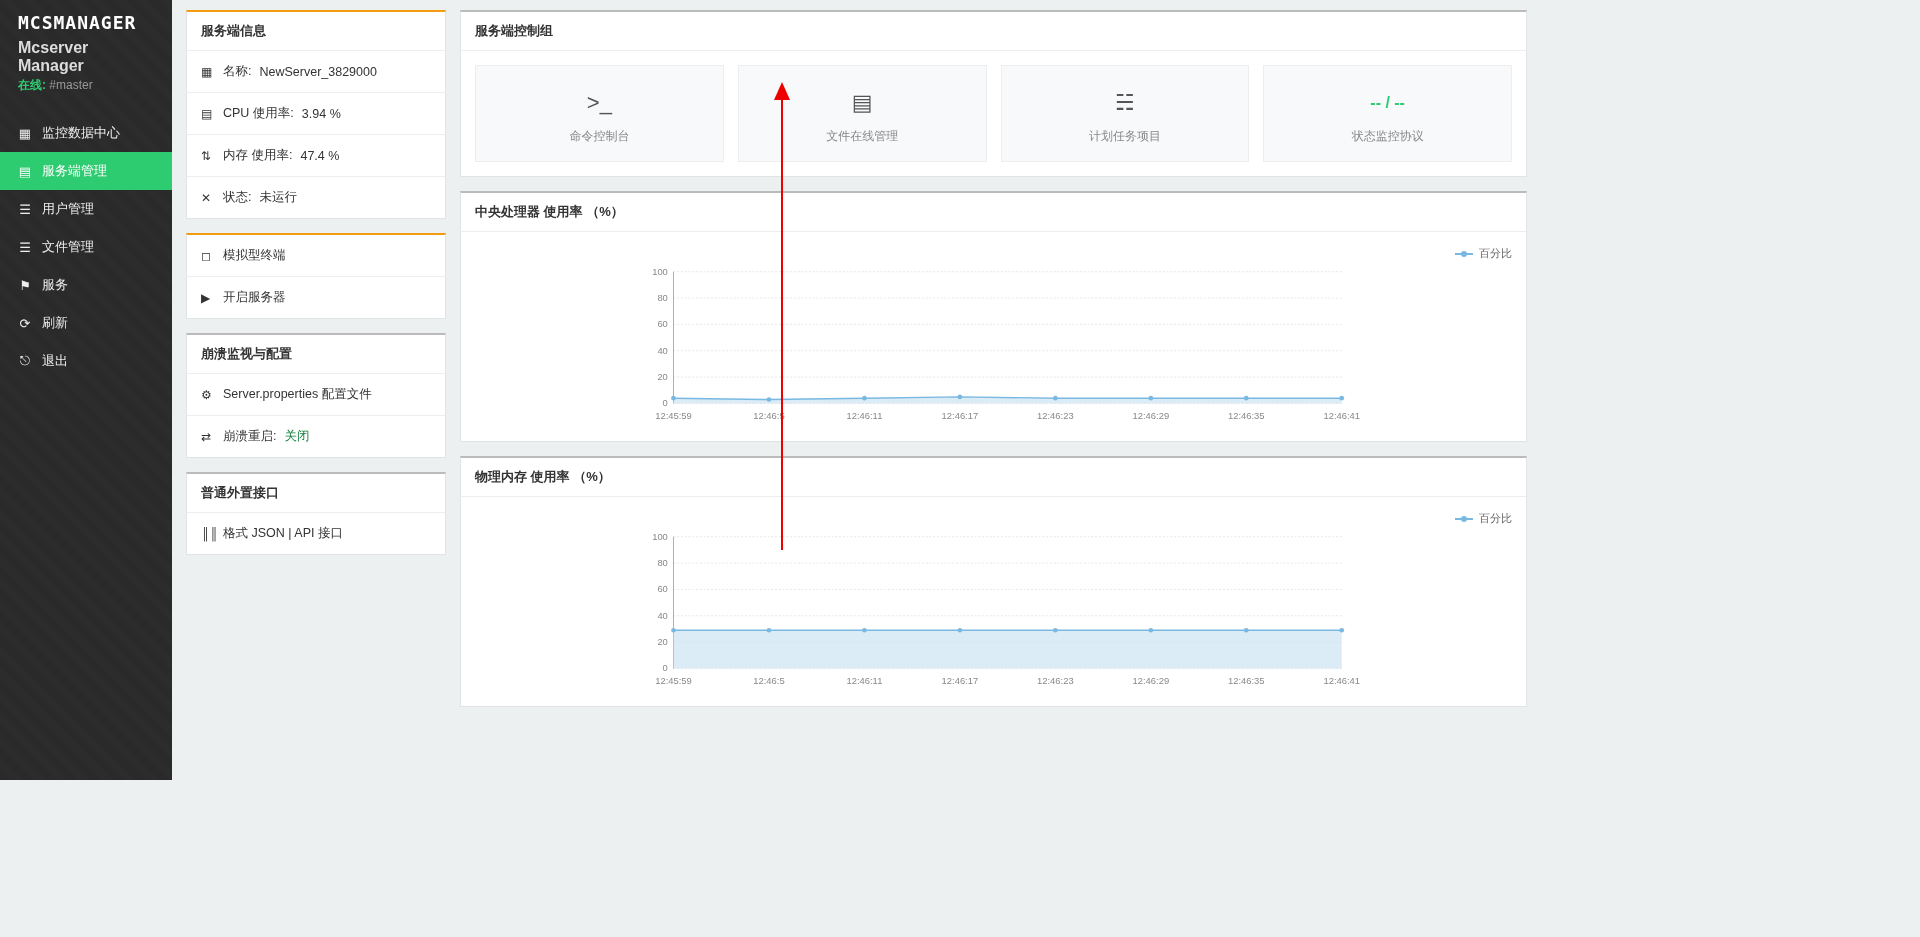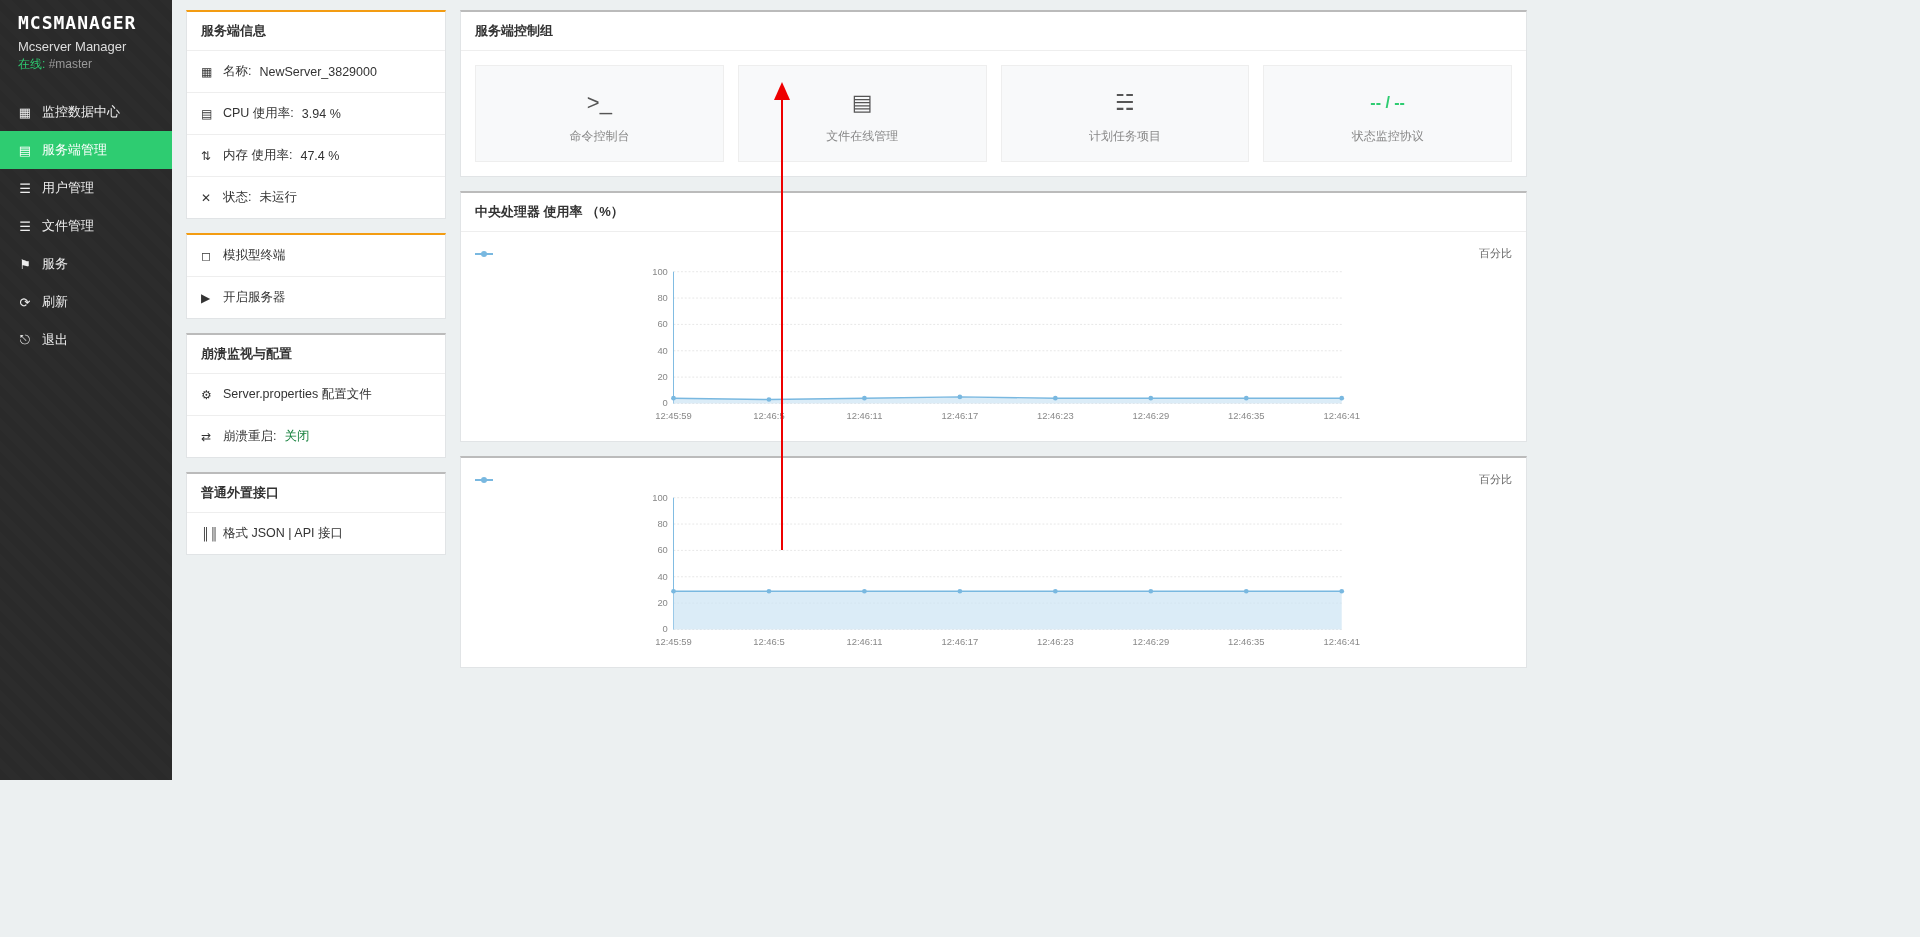--- a/index.html
+++ b/index.html
@@ -1,22 +1,22 @@
 <!DOCTYPE html>
 <html><head>
 <meta charset="utf-8">
 <style>
 * { margin: 0; padding: 0; box-sizing: border-box; }
 body { font-family: "Microsoft YaHei", Arial, sans-serif; font-size: 13px; background: #ecf0f1; color: #333; }
 .app { display: flex; width: 1541px; height: 780px; }
 .sidebar { width: 172px; background: #2c2c2c; background-image: repeating-linear-gradient(45deg, #2a2a2a 0 8px, #2c2c2c 8px 16px); color: #ccc; flex-shrink: 0; }
 .logo { padding: 12px 18px 6px; font-family: monospace; font-weight: bold; font-size: 18px; color: #fff; letter-spacing: 1px; }
-.subtitle { padding: 0 18px 2px; font-size: 13px; color: #ddd; }
+.subtitle { padding: 0 18px 2px; font-size: 16px; color: #ddd; font-weight: bold; }
 .status-line { padding: 0 18px 12px; font-size: 12px; }
-.status-online { color: #2ecc71; }
+.status-online { color: #2ecc71; font-weight: bold; }
 .status-master { color: #999; }
 .nav { list-style: none; margin-top: 8px; }
 .nav li { padding: 10px 18px; color: #eee; cursor: pointer; display: flex; align-items: center; gap: 10px; font-size: 13px; }
 .nav li.active { background: #2ecc71; color: #fff; }
 .nav .ico { width: 14px; height: 14px; display: inline-flex; align-items: center; justify-content: center; }
 .main { flex: 1; padding: 10px 14px; display: flex; gap: 14px; overflow: auto; }
 .col-left { width: 260px; flex-shrink: 0; display: flex; flex-direction: column; gap: 14px; }
 .col-right { flex: 1; display: flex; flex-direction: column; gap: 14px; }
 .panel { background: #fff; border: 1px solid #e1e4e6; border-top: 2px solid #bbb; }
 .panel.orange { border-top-color: #f39c12; }
@@ -26,21 +26,21 @@
 .info-row:last-child { border-bottom: none; }
 .info-ico { width: 14px; font-size: 12px; color: #333; }
 .btn-row { padding: 12px 14px; border-bottom: 1px solid #eee; display: flex; align-items: center; gap: 8px; cursor: pointer; font-size: 12.5px; }
 .btn-row:last-child { border-bottom: none; }
 .control-grid { display: flex; gap: 14px; padding: 14px; }
 .ctl-tile { flex: 1; background: #f8f9fa; border: 1px solid #eee; text-align: center; padding: 22px 8px 16px; cursor: pointer; }
 .ctl-ico { font-size: 22px; color: #555; height: 30px; display: flex; align-items: center; justify-content: center; }
 .ctl-label { margin-top: 10px; font-size: 12px; color: #888; }
 .mon-val { color: #2ecc71; font-weight: bold; font-size: 16px; }
 .chart-wrap { padding: 8px 14px 14px; }
-.legend { text-align: center; font-size: 11px; color: #666; padding: 6px 0; display: flex; justify-content: space-between; align-items: center; gap: 6px; }
+.legend { text-align: center; font-size: 11px; color: #666; padding: 6px 0; display: flex; justify-content: flex-end; align-items: center; gap: 6px; }
 .legend-swatch { width: 18px; height: 2px; background: #79b8e0; position: relative; }
 .legend-swatch::after { content: ""; position: absolute; width: 6px; height: 6px; background: #79b8e0; border-radius: 50%; left: 6px; top: -2px; }
 .chart-svg { width: 100%; height: 160px; }
 .axis-text { font-size: 10px; fill: #888; }
 .grid-line { stroke: #e5e5e5; stroke-width: 1; stroke-dasharray: 2 2; }
 .y-axis-line { stroke: #79b8e0; stroke-width: 1; }
 .data-line { stroke: #79b8e0; stroke-width: 1.5; fill: none; }
 .data-area { fill: #cce4f3; opacity: 0.7; }
 .data-pt { fill: #79b8e0; }
 .arrow { position: absolute; pointer-events: none; }
@@ -217,20 +217,21 @@
               <circle class="data-pt" cx="344.2857142857143" cy="138" r="2.5"></circle>
               <circle class="data-pt" cx="445.71428571428567" cy="139.4" r="2.5"></circle>
               <circle class="data-pt" cx="547.1428571428571" cy="139.4" r="2.5"></circle>
               <circle class="data-pt" cx="648.5714285714286" cy="139.4" r="2.5"></circle>
               <circle class="data-pt" cx="750" cy="139.4" r="2.5"></circle>
             </svg>
         </div>
       </div>
 
       <div class="panel">
+        <div class="panel-head">物理内存 使用率 （%）</div>
         <div class="chart-wrap">
           <div class="legend">
               <span class="legend-swatch"></span>
               <span>百分比</span>
             </div>
           <svg class="chart-svg" viewBox="0 0 760 170">
               <line class="grid-line" x1="40" y1="145" x2="750" y2="145"></line>
               <text class="axis-text" x="34" y="148" text-anchor="end">0</text>
               <line class="grid-line" x1="40" y1="117" x2="750" y2="117"></line>
               <text class="axis-text" x="34" y="120" text-anchor="end">20</text>

